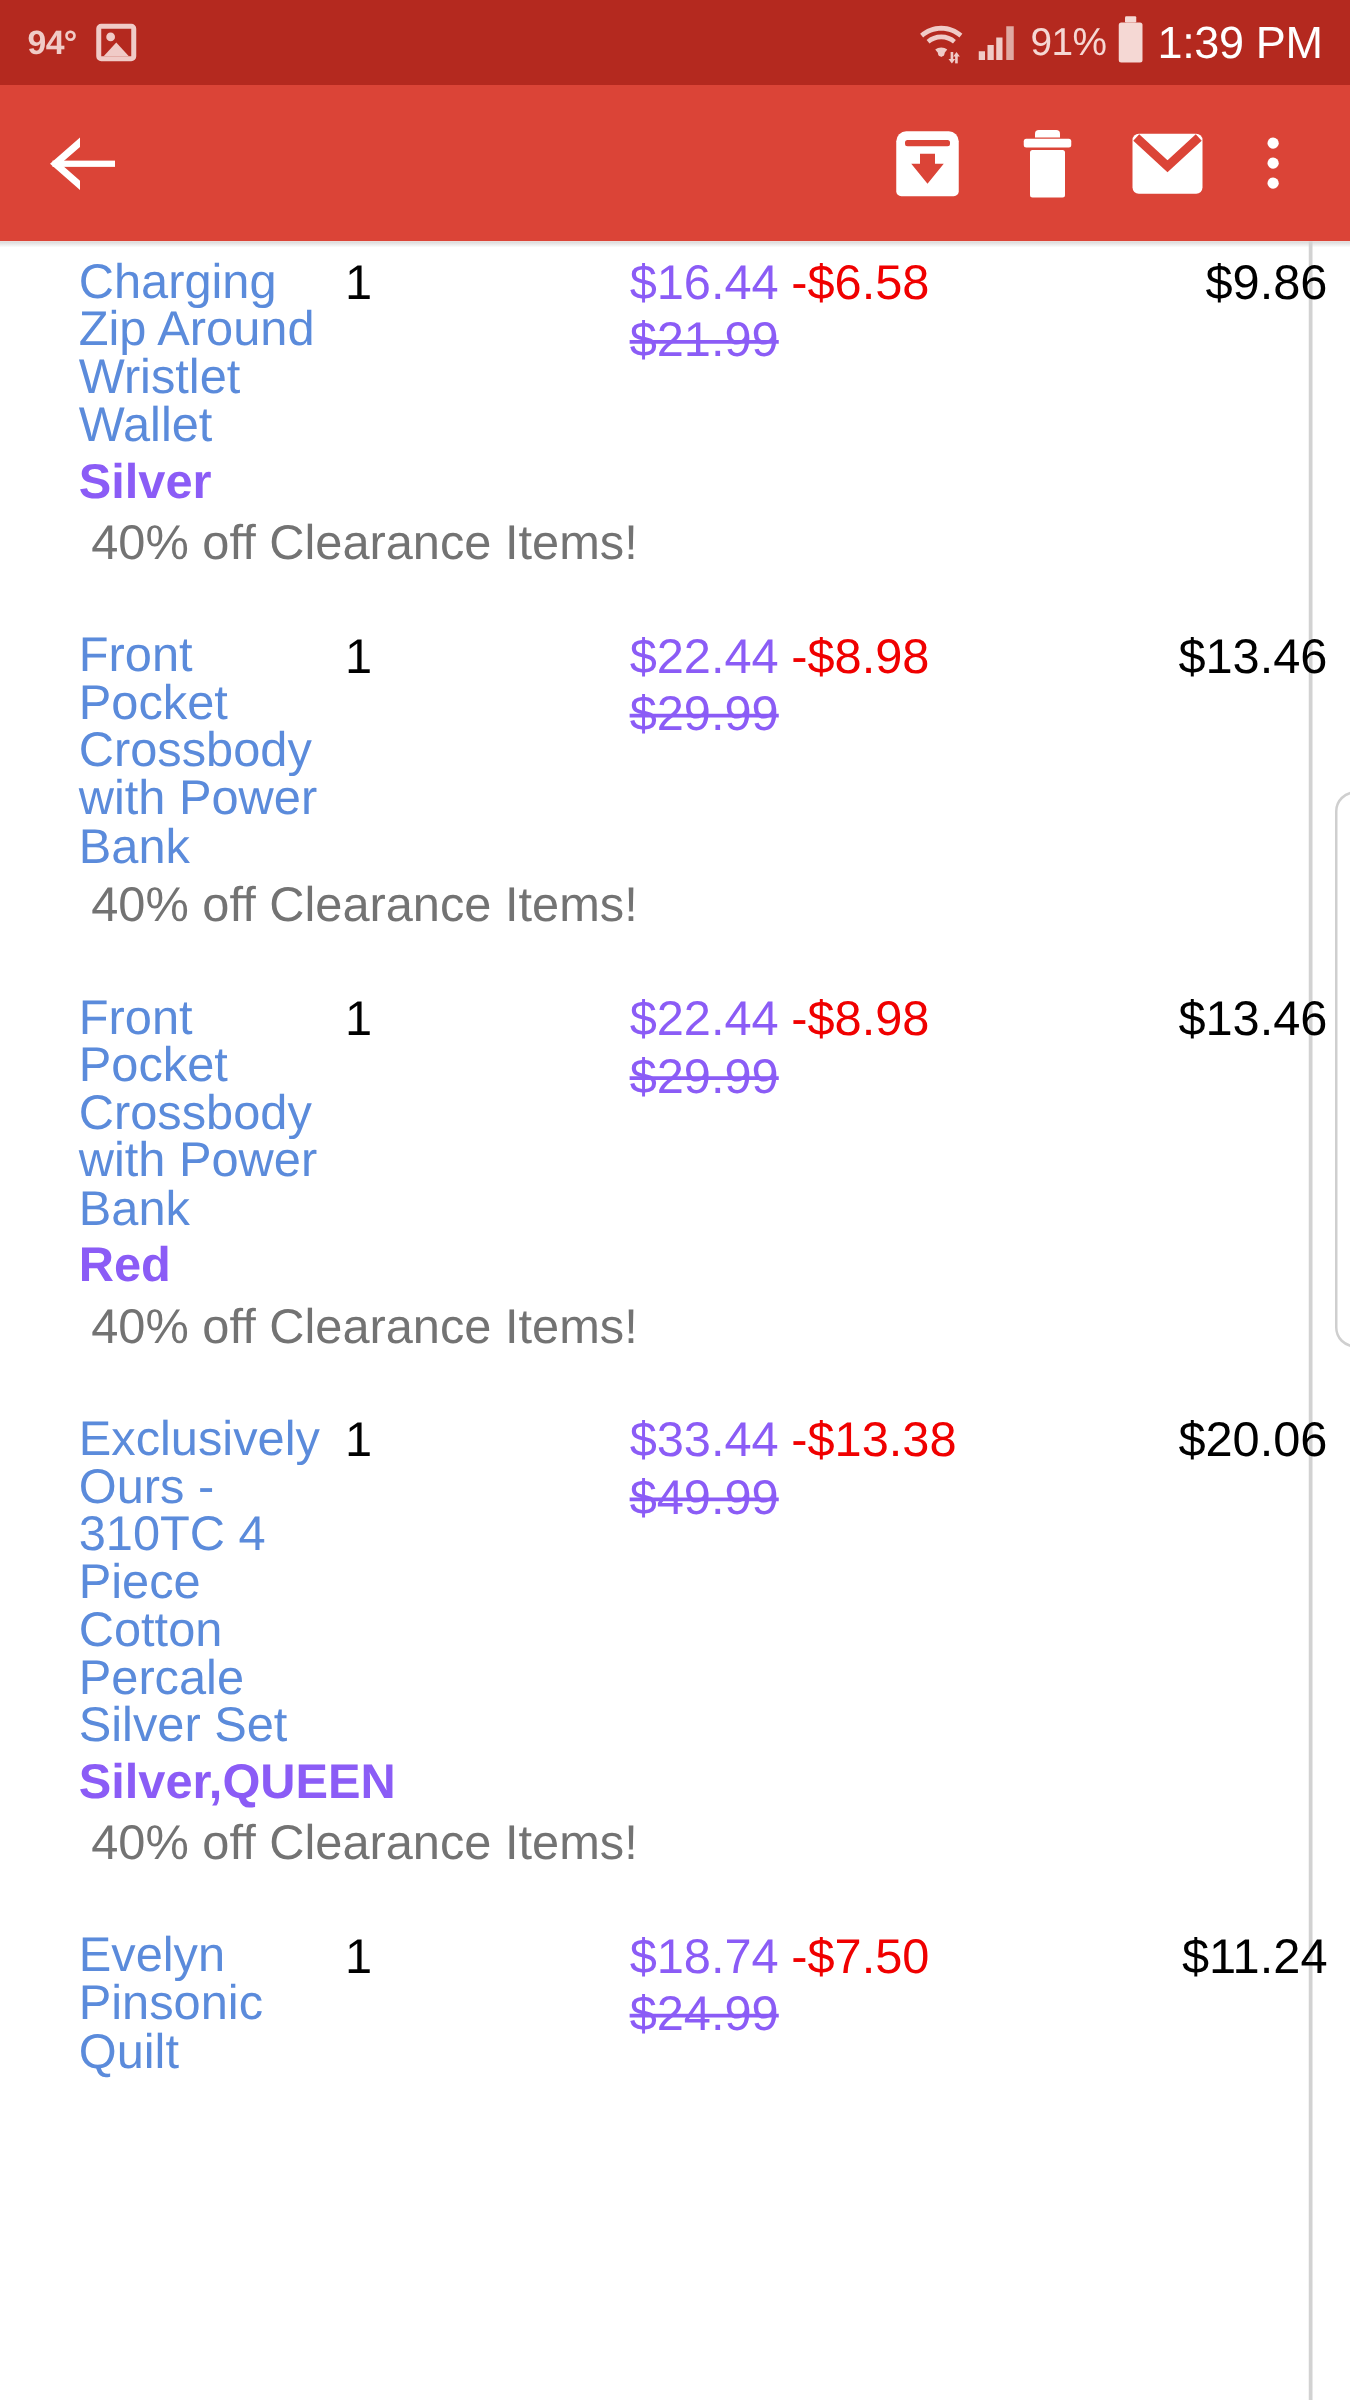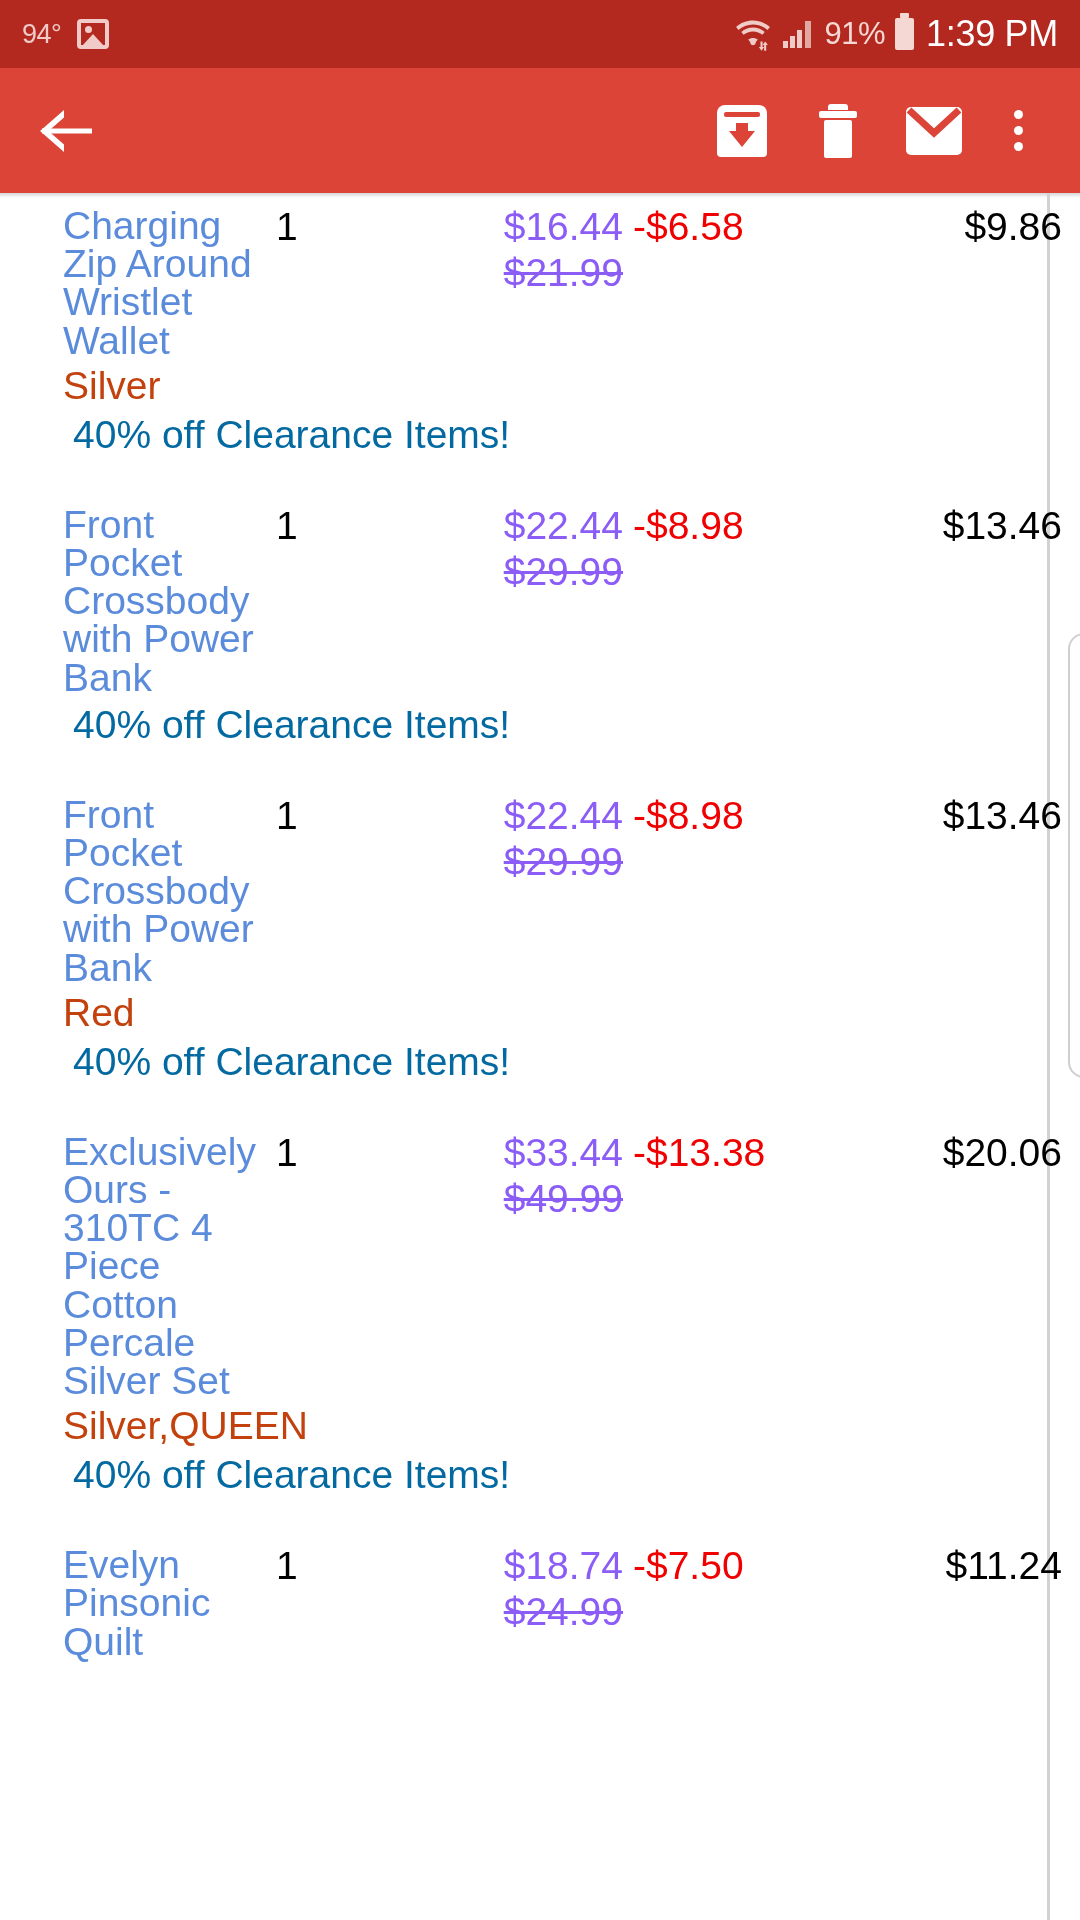--- a/index.html
+++ b/index.html
@@ -27,21 +27,21 @@
     box-sizing: border-box;
     color: #f3cfcb;
   }
   .status-left {
     display: flex;
     align-items: center;
     gap: 16px;
   }
   .status-temp {
     font-size: 27px;
-    font-weight: normal;
+    font-weight: bold;
     letter-spacing: -0.5px;
     color: #f0cbc7;
   }
   .photo-icon {
     width: 32px;
     height: 30px;
     border: 4px solid #f0cbc7;
     border-radius: 4px;
     box-sizing: border-box;
     position: relative;
@@ -224,28 +224,29 @@
     white-space: nowrap;
   }
   .col-total {
     color: #000000;
     text-align: right;
     padding-right: 28px;
     white-space: nowrap;
   }
   .variant {
     font-size: 39px;
-    color: #c2410c;
+    color: #8b5cf6;
     padding-left: 20px;
     margin-top: 6px;
     line-height: 1.05;
+    font-weight: bold;
   }
   .promo {
     font-size: 39px;
-    color: #0369a1;
+    color: #737373;
     padding-left: 30px;
     margin-top: 8px;
     line-height: 1.05;
   }
 </style>
 </head>
 <body>
 
 <div class="status-bar">
   <div class="status-left">

